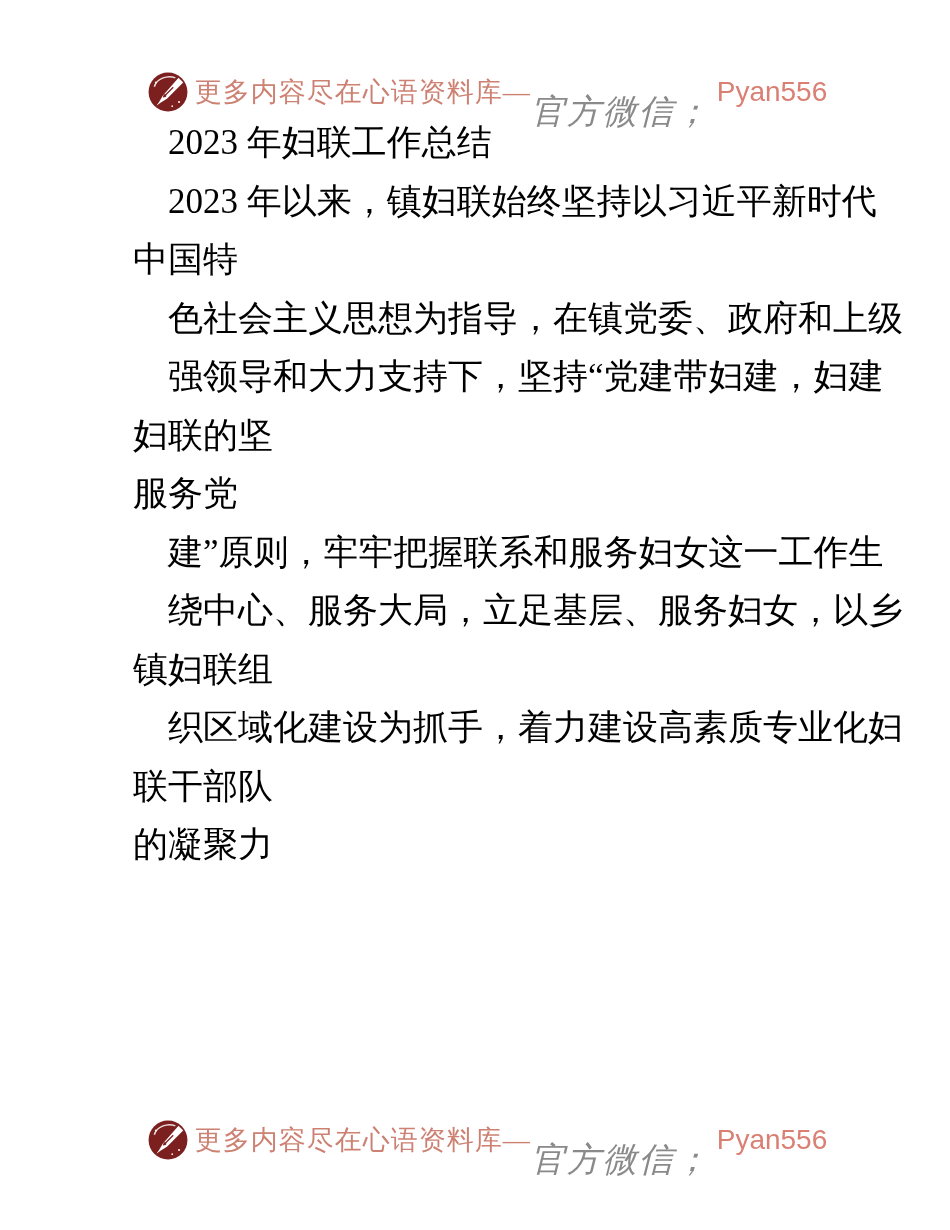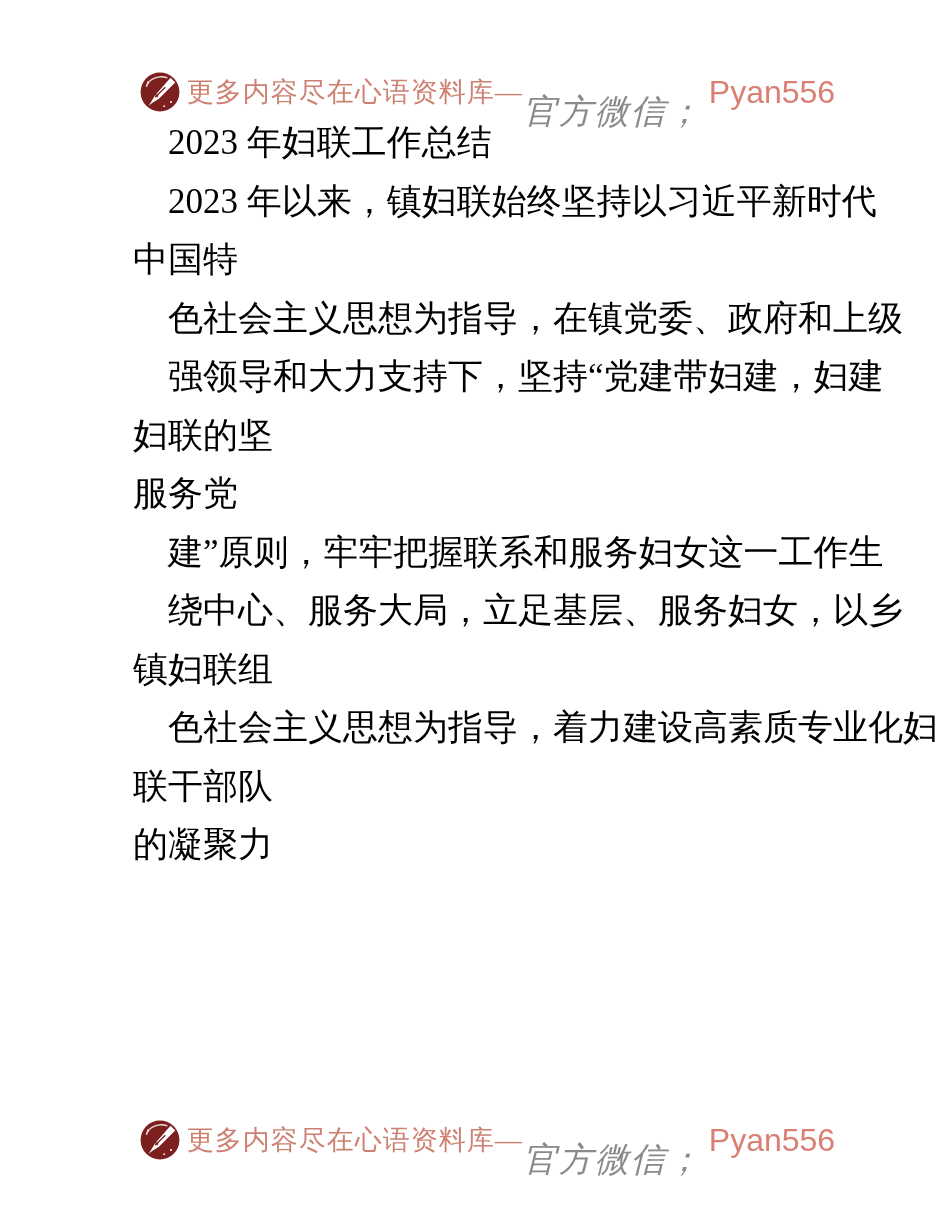--- a/index.html
+++ b/index.html
@@ -41,21 +41,21 @@
   }
   .wm-label {
     font-size: 34px;
     font-style: italic;
     color: var(--wm-label, #8a8a8a);
     letter-spacing: 2px;
     white-space: nowrap;
     margin-top: 40px;
   }
   .wm-id {
-    font-size: 32px;
+    font-size: 28px;
     font-family: "Liberation Sans", "DejaVu Sans", sans-serif;
     color: var(--wm-id, #d97f74);
     margin-left: 6px;
     white-space: nowrap;
   }
   .doc-body {
     position: absolute;
     top: 114px;
     left: 97px;
     width: 772px;
@@ -94,21 +94,21 @@
       <div class="doc-line indent">2023 年妇联工作总结</div>
       <div class="doc-line indent">2023 年以来，镇妇联始终坚持以习近平新时代</div>
       <div class="doc-line">中国特</div>
       <div class="doc-line indent">色社会主义思想为指导，在镇党委、政府和上级</div>
       <div class="doc-line indent">强领导和大力支持下，坚持“党建带妇建，妇建</div>
       <div class="doc-line">妇联的坚</div>
       <div class="doc-line">服务党</div>
       <div class="doc-line indent">建”原则，牢牢把握联系和服务妇女这一工作生</div>
       <div class="doc-line indent">绕中心、服务大局，立足基层、服务妇女，以乡</div>
       <div class="doc-line">镇妇联组</div>
-      <div class="doc-line indent">色社会主义思想为指导，着力建设高素质专业化妇</div>
+      <div class="doc-line indent">织区域化建设为抓手，着力建设高素质专业化妇</div>
       <div class="doc-line">联干部队</div>
       <div class="doc-line">的凝聚力</div>
     </div>
 
   <div class="watermark footer">
     <span class="wm-logo">
       <svg viewBox="0 0 40 40" width="42" height="42" aria-hidden="true">
         <circle cx="20" cy="20" r="18.5" fill="#7c1f1f"></circle>
         <path d="M7 15 C9 7.5, 19 3.5, 27 6.5" stroke="#ffffff" stroke-width="1.4" fill="none" opacity="0.85"></path>
         <path d="M30 6.5 L34.5 11 L19 26.5 L12.5 30.5 L9 33 L11.5 29.5 L15 23.5 Z" fill="#ffffff"></path>

